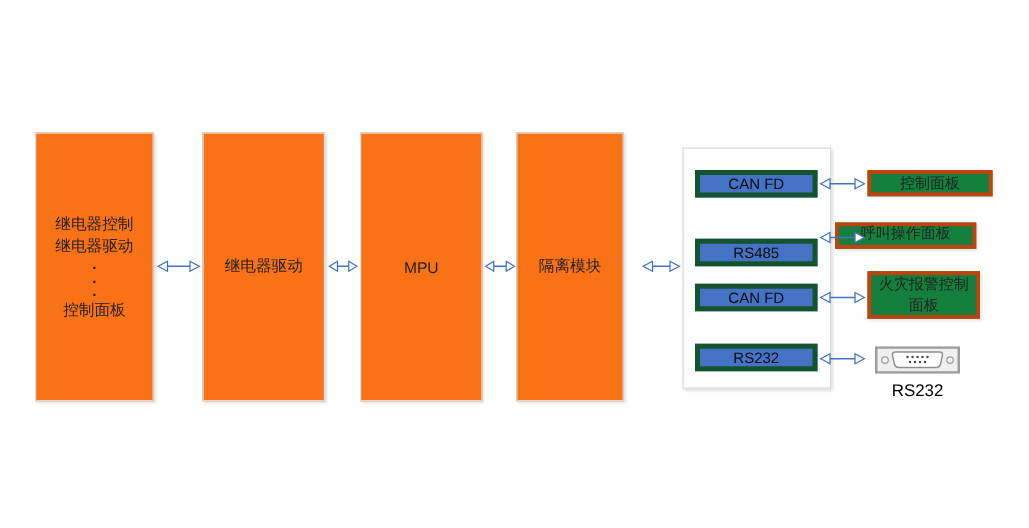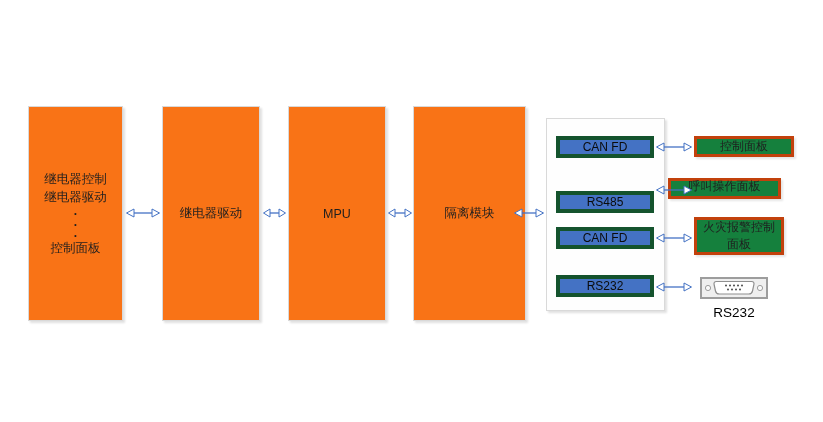--- a/index.html
+++ b/index.html
@@ -50,21 +50,21 @@
   </div>
 
   <div class="box" style="left:162px;top:106px;width:98px;height:215px;">
     <span>继电器驱动</span>
   </div>
 
   <div class="box" style="left:288px;top:106px;width:98px;height:215px;">
     <span>MPU</span>
   </div>
 
-  <div class="box" style="left:413px;top:106px;width:113px;height:215px;">
+  <div class="box" style="left:413px;top:106px;width:86px;height:215px;">
     <span>隔离模块</span>
   </div>
 
   <div class="bus-frame" style="left:546px;top:118px;width:119px;height:193px;"></div>
 
   <div class="chip" style="left:556px;top:136px;width:98px;height:22px;">
     <span>CAN FD</span>
   </div>
   <div class="chip" style="left:556px;top:179px;width:98px;height:22px;margin-top:12px;">
     <span>RS485</span>

